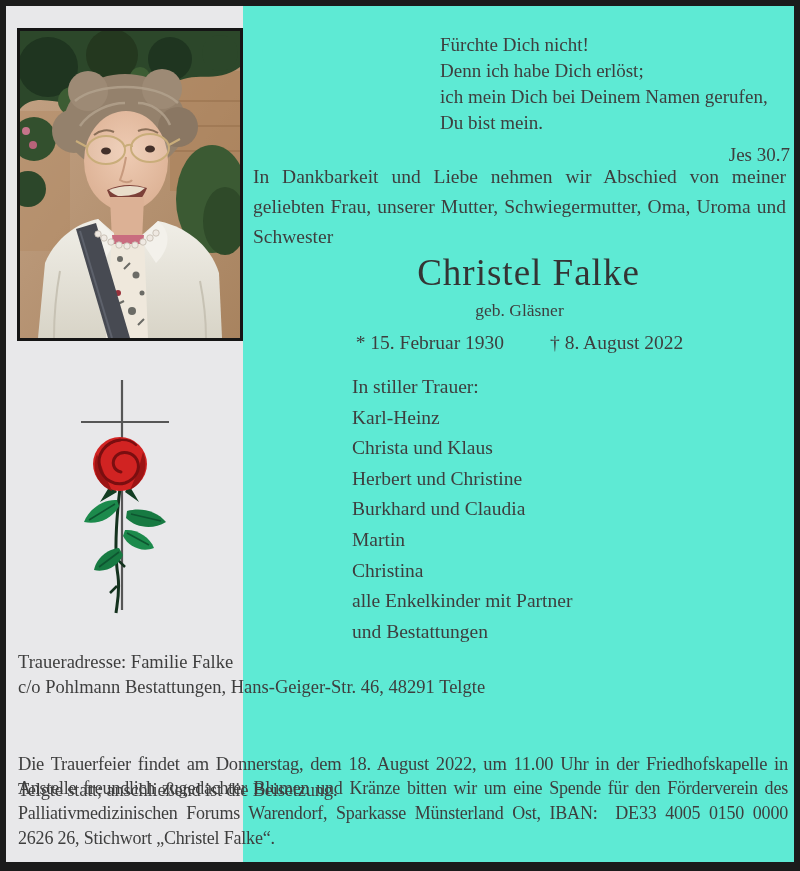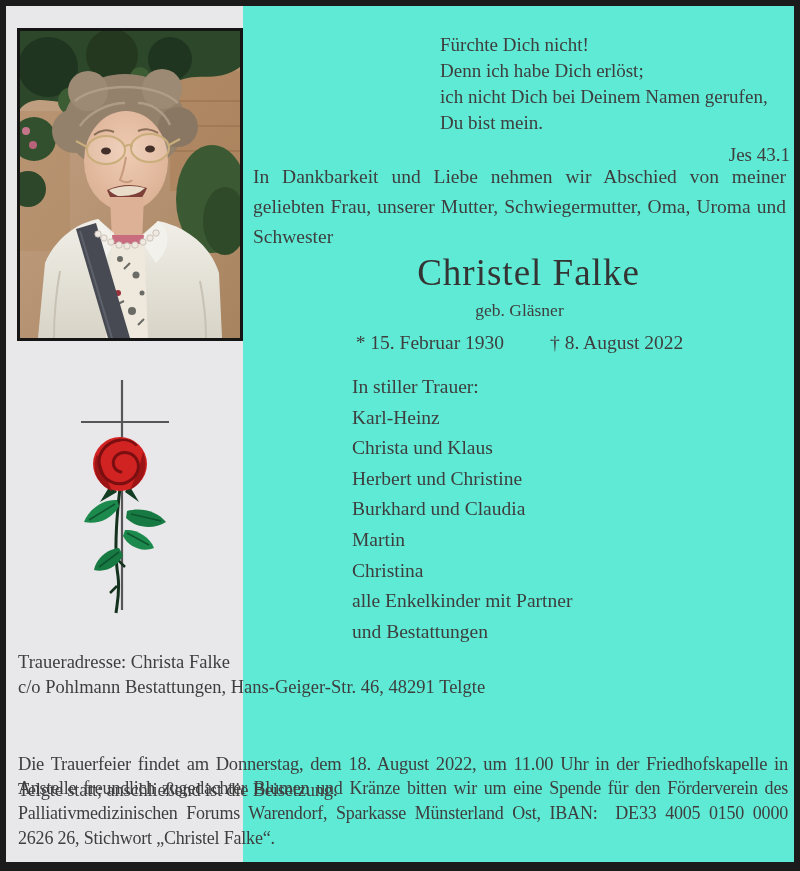--- a/index.html
+++ b/index.html
@@ -187,23 +187,23 @@
     <circle cx="75" cy="92" r="27" fill="#d12322"></circle>
     <path d="M52 82 C46 97 52 113 67 119 L59 101 Z" fill="#9c1414"></path>
     <path d="M98 80 C104 95 99 111 85 118 L93 99 Z" fill="#9c1414"></path>
     <path d="M75 68 C60 70 51 83 55 96 C58 108 70 114 80 111 C91 107 96 97 92 88 C88 80 77 78 71 84 C66 90 68 98 76 100" fill="none" stroke="#7a0e10" stroke-width="3" stroke-linecap="round"></path>
     <path d="M62 74 C70 66 84 66 91 73" fill="none" stroke="#7a0e10" stroke-width="2.4" stroke-linecap="round"></path>
   </svg>
 
   <div class="quote">
     <div>Fürchte Dich nicht!</div>
     <div>Denn ich habe Dich erlöst;</div>
-    <div>ich nicht Dich bei Deinem Namen gerufen,</div>
+    <div>ich mein Dich bei Deinem Namen gerufen,</div>
     <div>Du bist mein.</div>
-    <div class="quote-source">Jes 43.1</div>
+    <div class="quote-source">Jes 30.7</div>
   </div>
 
   <div class="intro">In Dankbarkeit und Liebe nehmen wir Abschied von meiner geliebten Frau, unserer Mutter, Schwiegermutter, Oma, Uroma und Schwester</div>
 
   <div class="name">Christel Falke</div>
   <div class="maiden">geb. Gläsner</div>
 
   <div class="dates">
     <span>* 15. Februar 1930</span>
     <span>† 8. August 2022</span>
@@ -215,21 +215,21 @@
     <div>Christa und Klaus</div>
     <div>Herbert und Christine</div>
     <div>Burkhard und Claudia</div>
     <div>Martin</div>
     <div>Christina</div>
     <div>alle Enkelkinder mit Partner</div>
     <div>und Bestattungen</div>
   </div>
 
   <div class="address">
-    <div>Traueradresse: Christa Falke</div>
+    <div>Traueradresse: Familie Falke</div>
     <div>c/o Pohlmann Bestattungen, Hans-Geiger-Str. 46, 48291 Telgte</div>
   </div>
 
   <div class="funeral">Die Trauerfeier findet am Donnerstag, dem 18. August 2022, um 11.00 Uhr in der Friedhofskapelle in Telgte statt; anschließend ist die Beisetzung.</div>
 
   <div class="donation">Anstelle freundlich zugedachter Blumen und Kränze bitten wir um eine Spende für den Förderverein des Palliativmedizinischen Forums Warendorf, Sparkasse Münsterland Ost, IBAN: DE33 4005 0150 0000 2626 26, Stichwort „Christel Falke“.</div>
 
 </div>
 
 </body></html>

